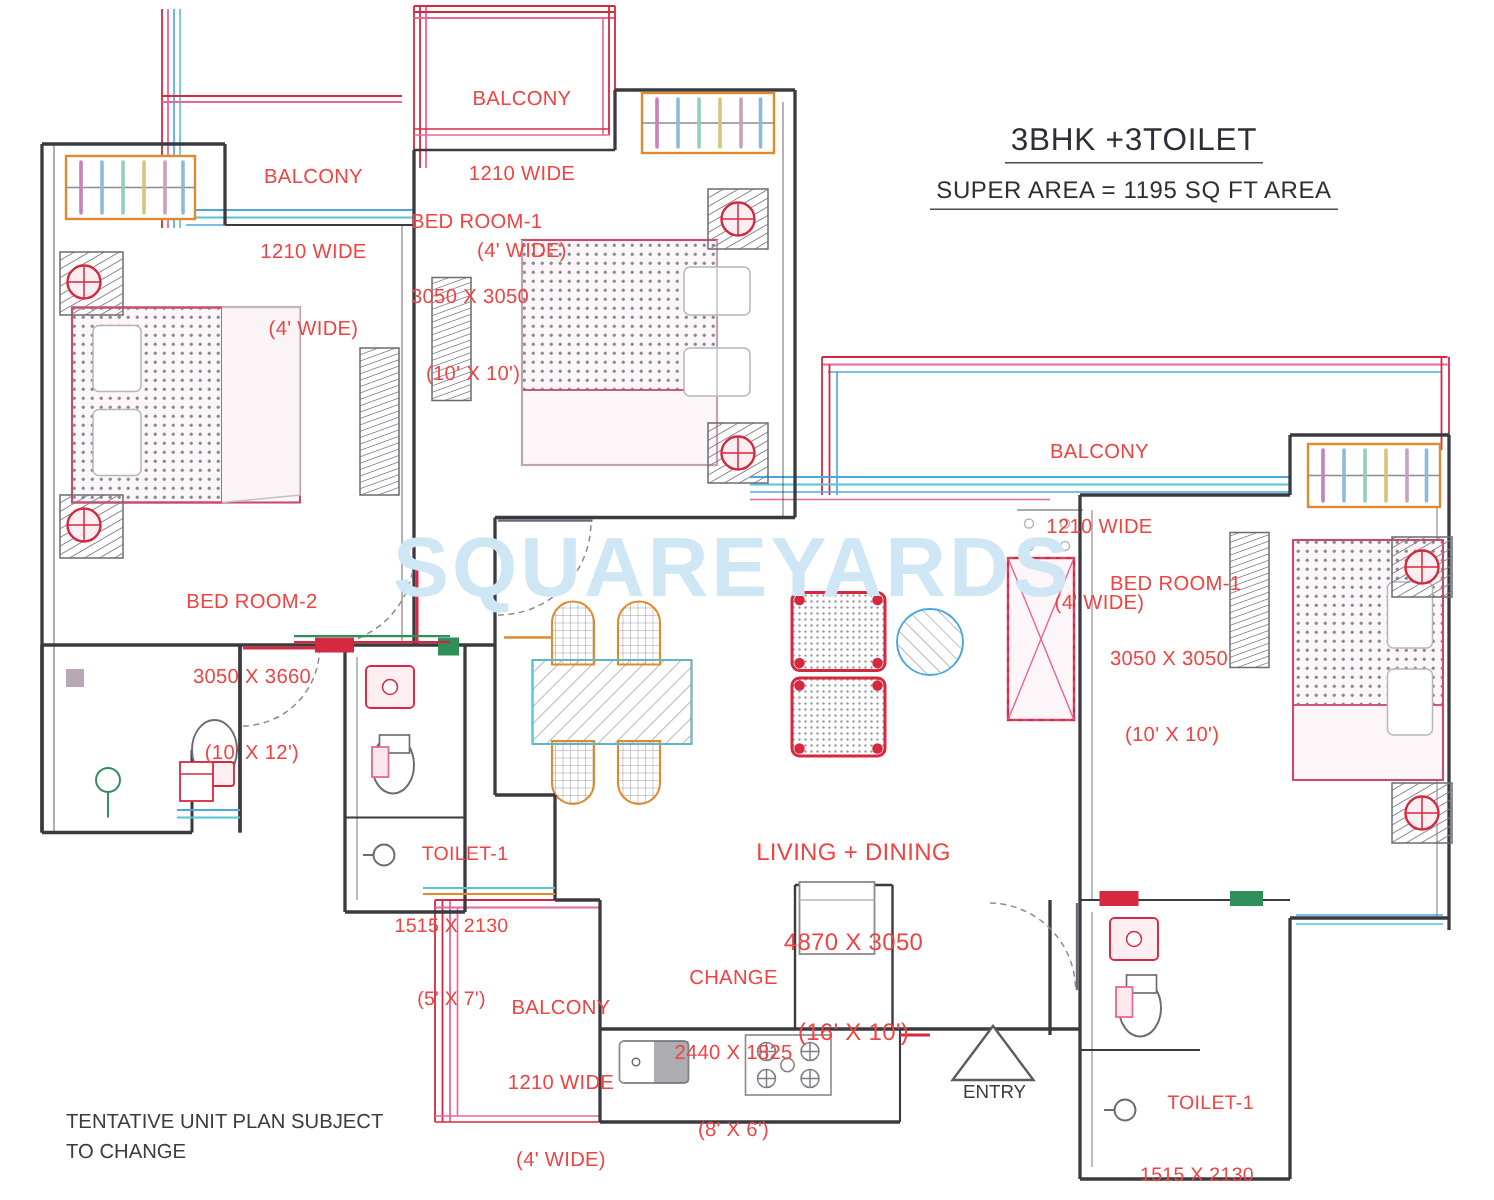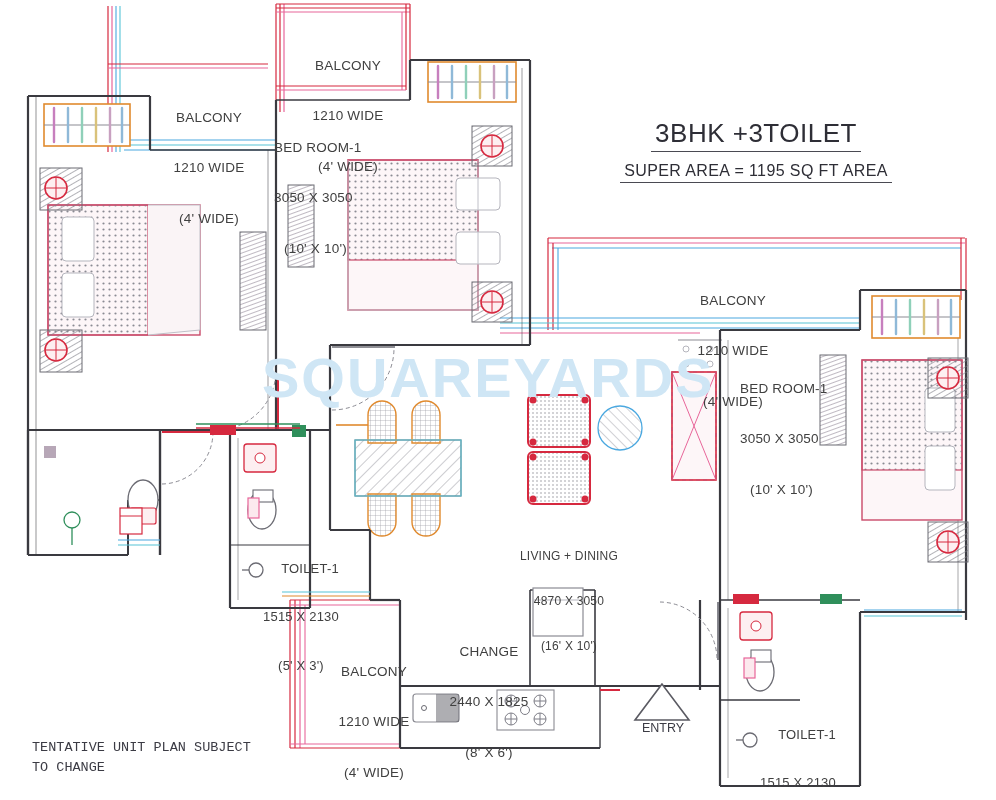--- a/index.html
+++ b/index.html
@@ -1,22 +1,22 @@
 <!DOCTYPE html>
 <html><head>
 <meta charset="utf-8">
 <title>Floor Plan</title>
 <style>
   html,body{margin:0;padding:0;background:#ffffff;}
   body{width:996px;height:800px;overflow:hidden;font-family:"Liberation Sans",sans-serif;}
   #stage{position:relative;width:996px;height:800px;background:#fff;}
-  .lbl{position:absolute;color:#404040;text-align:center;line-height:1.25;white-space:pre;letter-spacing:.2px;}
+  .lbl{position:absolute;color:#ef4444;text-align:center;line-height:1.25;white-space:pre;letter-spacing:.2px;}
   .lbl .l1{display:block;}
   .title-block{position:absolute;text-align:center;color:#2e2e36;}
-  .title-main{font-size:26px;letter-spacing:.5px;border-bottom:1.6px solid #4a4a52;display:inline-block;padding:0 4px 2px 4px;margin-top:36px;}
+  .title-main{font-size:21px;letter-spacing:.5px;border-bottom:1.6px solid #4a4a52;display:inline-block;padding:0 4px 2px 4px;}
   .title-sub{font-size:16px;letter-spacing:.4px;border-bottom:1.6px solid #4a4a52;display:inline-block;padding:0 4px 2px 4px;margin-top:10px;}
   .note{position:absolute;font-size:13.5px;color:#3b3b44;line-height:1.45;text-align:left;white-space:pre-line;}
   .watermark{position:absolute;font-size:56px;font-weight:bold;color:#cfe6f5;letter-spacing:2px;
              font-family:"Liberation Sans",sans-serif;user-select:none;}
   svg{position:absolute;left:0;top:0;}
   .entry-lbl{position:absolute;font-size:12.5px;color:#3b3b44;text-align:center;}
 </style>
 </head>
 <body>
 
@@ -452,29 +452,34 @@
     <span class="l1">1210 WIDE</span>
     <span class="l1">(4' WIDE)</span>
   </div>
 
   <div class="lbl" style="left:740px; top:347px; width:140px; font-size:13.5px; text-align:left;">
     <span class="l1">BED ROOM-1</span>
     <span class="l1">3050 X 3050</span>
     <span class="l1" style="padding-left:10px;">(10' X 10')</span>
   </div>
 
+  <div class="lbl" style="left:88px; top:359px; width:160px; font-size:13.5px;">
+    <span class="l1">BED ROOM-2</span>
+    <span class="l1">3050 X 3660</span>
+    <span class="l1">(10' X 12')</span>
+  </div>
 
 
   <div class="lbl" style="left:233px; top:528px; width:136px; font-size:13px;">
     <span class="l1" style="padding-left:18px;">TOILET-1</span>
     <span class="l1">1515 X 2130</span>
-    <span class="l1">(5' X 3')</span>
-  </div>
-
-  <div class="lbl" style="left:494px; top:519px; width:150px; font-size:12px;">
+    <span class="l1">(5' X 7')</span>
+  </div>
+
+  <div class="lbl" style="left:494px; top:519px; width:150px; font-size:16px;">
     <span class="l1">LIVING + DINING</span>
     <span class="l1">4870 X 3050</span>
     <span class="l1">(16' X 10')</span>
   </div>
 
   <div class="lbl" style="left:424px; top:610px; width:130px; font-size:13.5px;">
     <span class="l1">CHANGE</span>
     <span class="l1">2440 X 1825</span>
     <span class="l1">(8' X 6')</span>
   </div>
@@ -486,16 +491,16 @@
   </div>
 
   <div class="lbl" style="left:730px; top:694px; width:136px; font-size:13px;">
     <span class="l1" style="padding-left:18px;">TOILET-1</span>
     <span class="l1">1515 X 2130</span>
     
   </div>
 
   <div class="entry-lbl" style="left:628px; top:721px; width:70px;text-align:center;">ENTRY</div>
 
-  <div class="note" style="left:32px; top:738px; width:260px;font-family:Liberation Mono, monospace;">TENTATIVE UNIT PLAN SUBJECT
+  <div class="note" style="left:44px; top:738px; width:260px;">TENTATIVE UNIT PLAN SUBJECT
 TO CHANGE</div>
 
 </div>
 
 </body></html>

